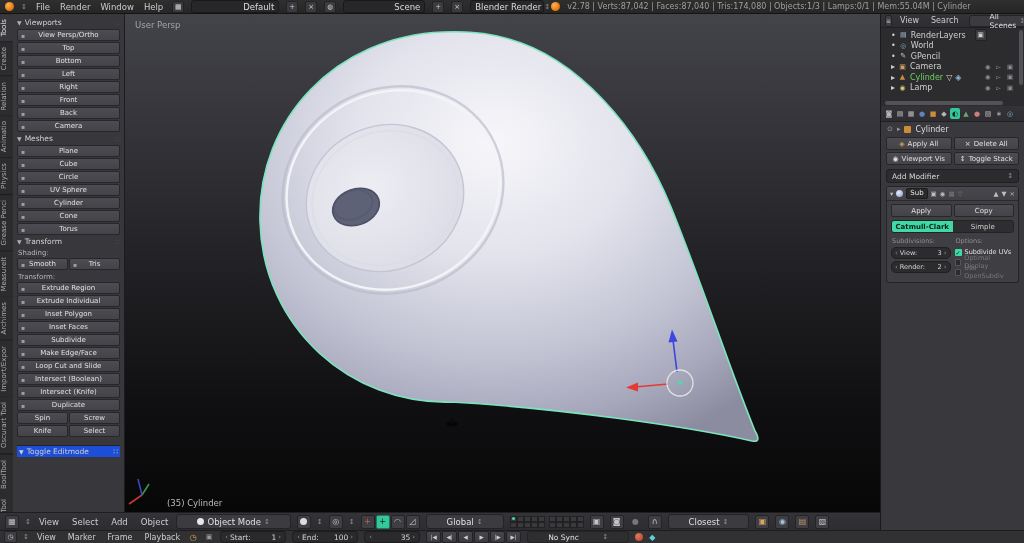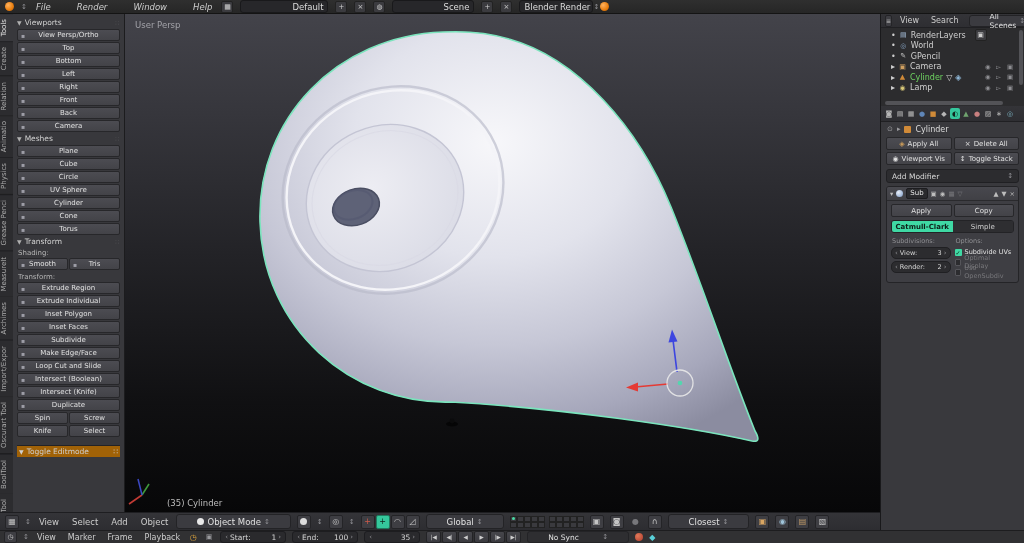--- a/index.html
+++ b/index.html
@@ -29,21 +29,21 @@
   .panel-hdr{font-size:7.5px;color:#d2d2d2;margin:2px 0 2px 0;display:flex;align-items:center;gap:3px;}
   .panel-hdr .tri{font-size:6px;color:#b0b0b0;}
   .panel-hdr .grip{margin-left:auto;color:#5c5c60;font-size:6px;letter-spacing:1px;}
   .tool-btn{height:10px;display:flex;align-items:center;justify-content:center;position:relative;
             background:linear-gradient(#4c4c52,#434348);border:1px solid #27272a;border-radius:2px;
             color:#e0e0e0;font-size:7px;margin-bottom:1px;}
   .tool-btn.iconic::before{content:"▪";position:absolute;left:3px;font-size:6px;color:#9d9da6;}
   .btn-pair{display:flex;gap:1px;margin-bottom:1px;}
   .btn-pair .tool-btn{flex:1;margin-bottom:0;}
   .shelf-label{font-size:7px;color:#b4b4b4;margin:3px 0 1px 1px;}
-  #toggle-editmode{margin-top:8px;background:#a16207;border-top:1px solid #232326;height:11px;
+  #toggle-editmode{margin-top:8px;background:#1d4ed8;border-top:1px solid #232326;height:11px;
                    display:flex;align-items:center;gap:3px;font-size:7.5px;color:#cfcfcf;padding:0 2px;}
   
   #vp{left:125px;top:14px;width:755px;height:498px;
       background:linear-gradient(180deg,#43434a 0%,#36363c 20%,#232327 48%,#101012 78%,#070708 100%);}
   #vp-label{left:10px;top:6px;font-size:8.5px;color:#a2a2a8;}
   #vp-object-label{left:42px;bottom:4px;font-size:8.5px;color:#bcbcbc;}
   
   #vpheader{left:0;top:512px;width:880px;height:18px;background:linear-gradient(#343438,#2d2d31);
             border-top:1px solid #1e1e21;display:flex;align-items:center;gap:6px;font-size:8.5px;
             padding:0 5px;box-sizing:border-box;white-space:nowrap;}
@@ -120,21 +120,21 @@
   .chk-lab-off{color:#77777b;}
 </style>
 </head>
 <body>
 
 <div id="app">
 
   <div id="infobar" class="abs">
     <span class="logo-dot"></span>
     <span class="chev">↕</span>
-    <span id="ib-menus" style="display:flex;gap:22px;font-style:italic;">
+    <span id="ib-menus" style="display:flex;gap:6px;">
         <div class="menu-item">File</div>
         <div class="menu-item">Render</div>
         <div class="menu-item">Window</div>
         <div class="menu-item">Help</div>
       </span>
     <span class="mini-btn">▦</span>
     <span class="ib-field" style="width:78px;">
       <span>Default</span>
     </span>
     <span class="mini-btn">+</span>
@@ -143,20 +143,21 @@
     <span class="ib-field" style="width:72px;">
       <span>Scene</span>
     </span>
     <span class="mini-btn">+</span>
     <span class="mini-btn">×</span>
     <span class="ib-field" style="width:64px;justify-content:space-between;">
       <span>Blender Render</span>
       <span class="chev">↕</span>
     </span>
     <span class="logo-dot"></span>
+    <span id="stats">v2.78 | Verts:87,042 | Faces:87,040 | Tris:174,080 | Objects:1/3 | Lamps:0/1 | Mem:55.04M | Cylinder</span>
   </div>
 
   <div id="tabcol" class="abs">
       <div class="vtab active">Tools</div>
       <div class="vtab">Create</div>
       <div class="vtab">Relation</div>
       <div class="vtab">Animatio</div>
       <div class="vtab">Physics</div>
       <div class="vtab">Grease Penci</div>
       <div class="vtab">MeasureIt</div>

